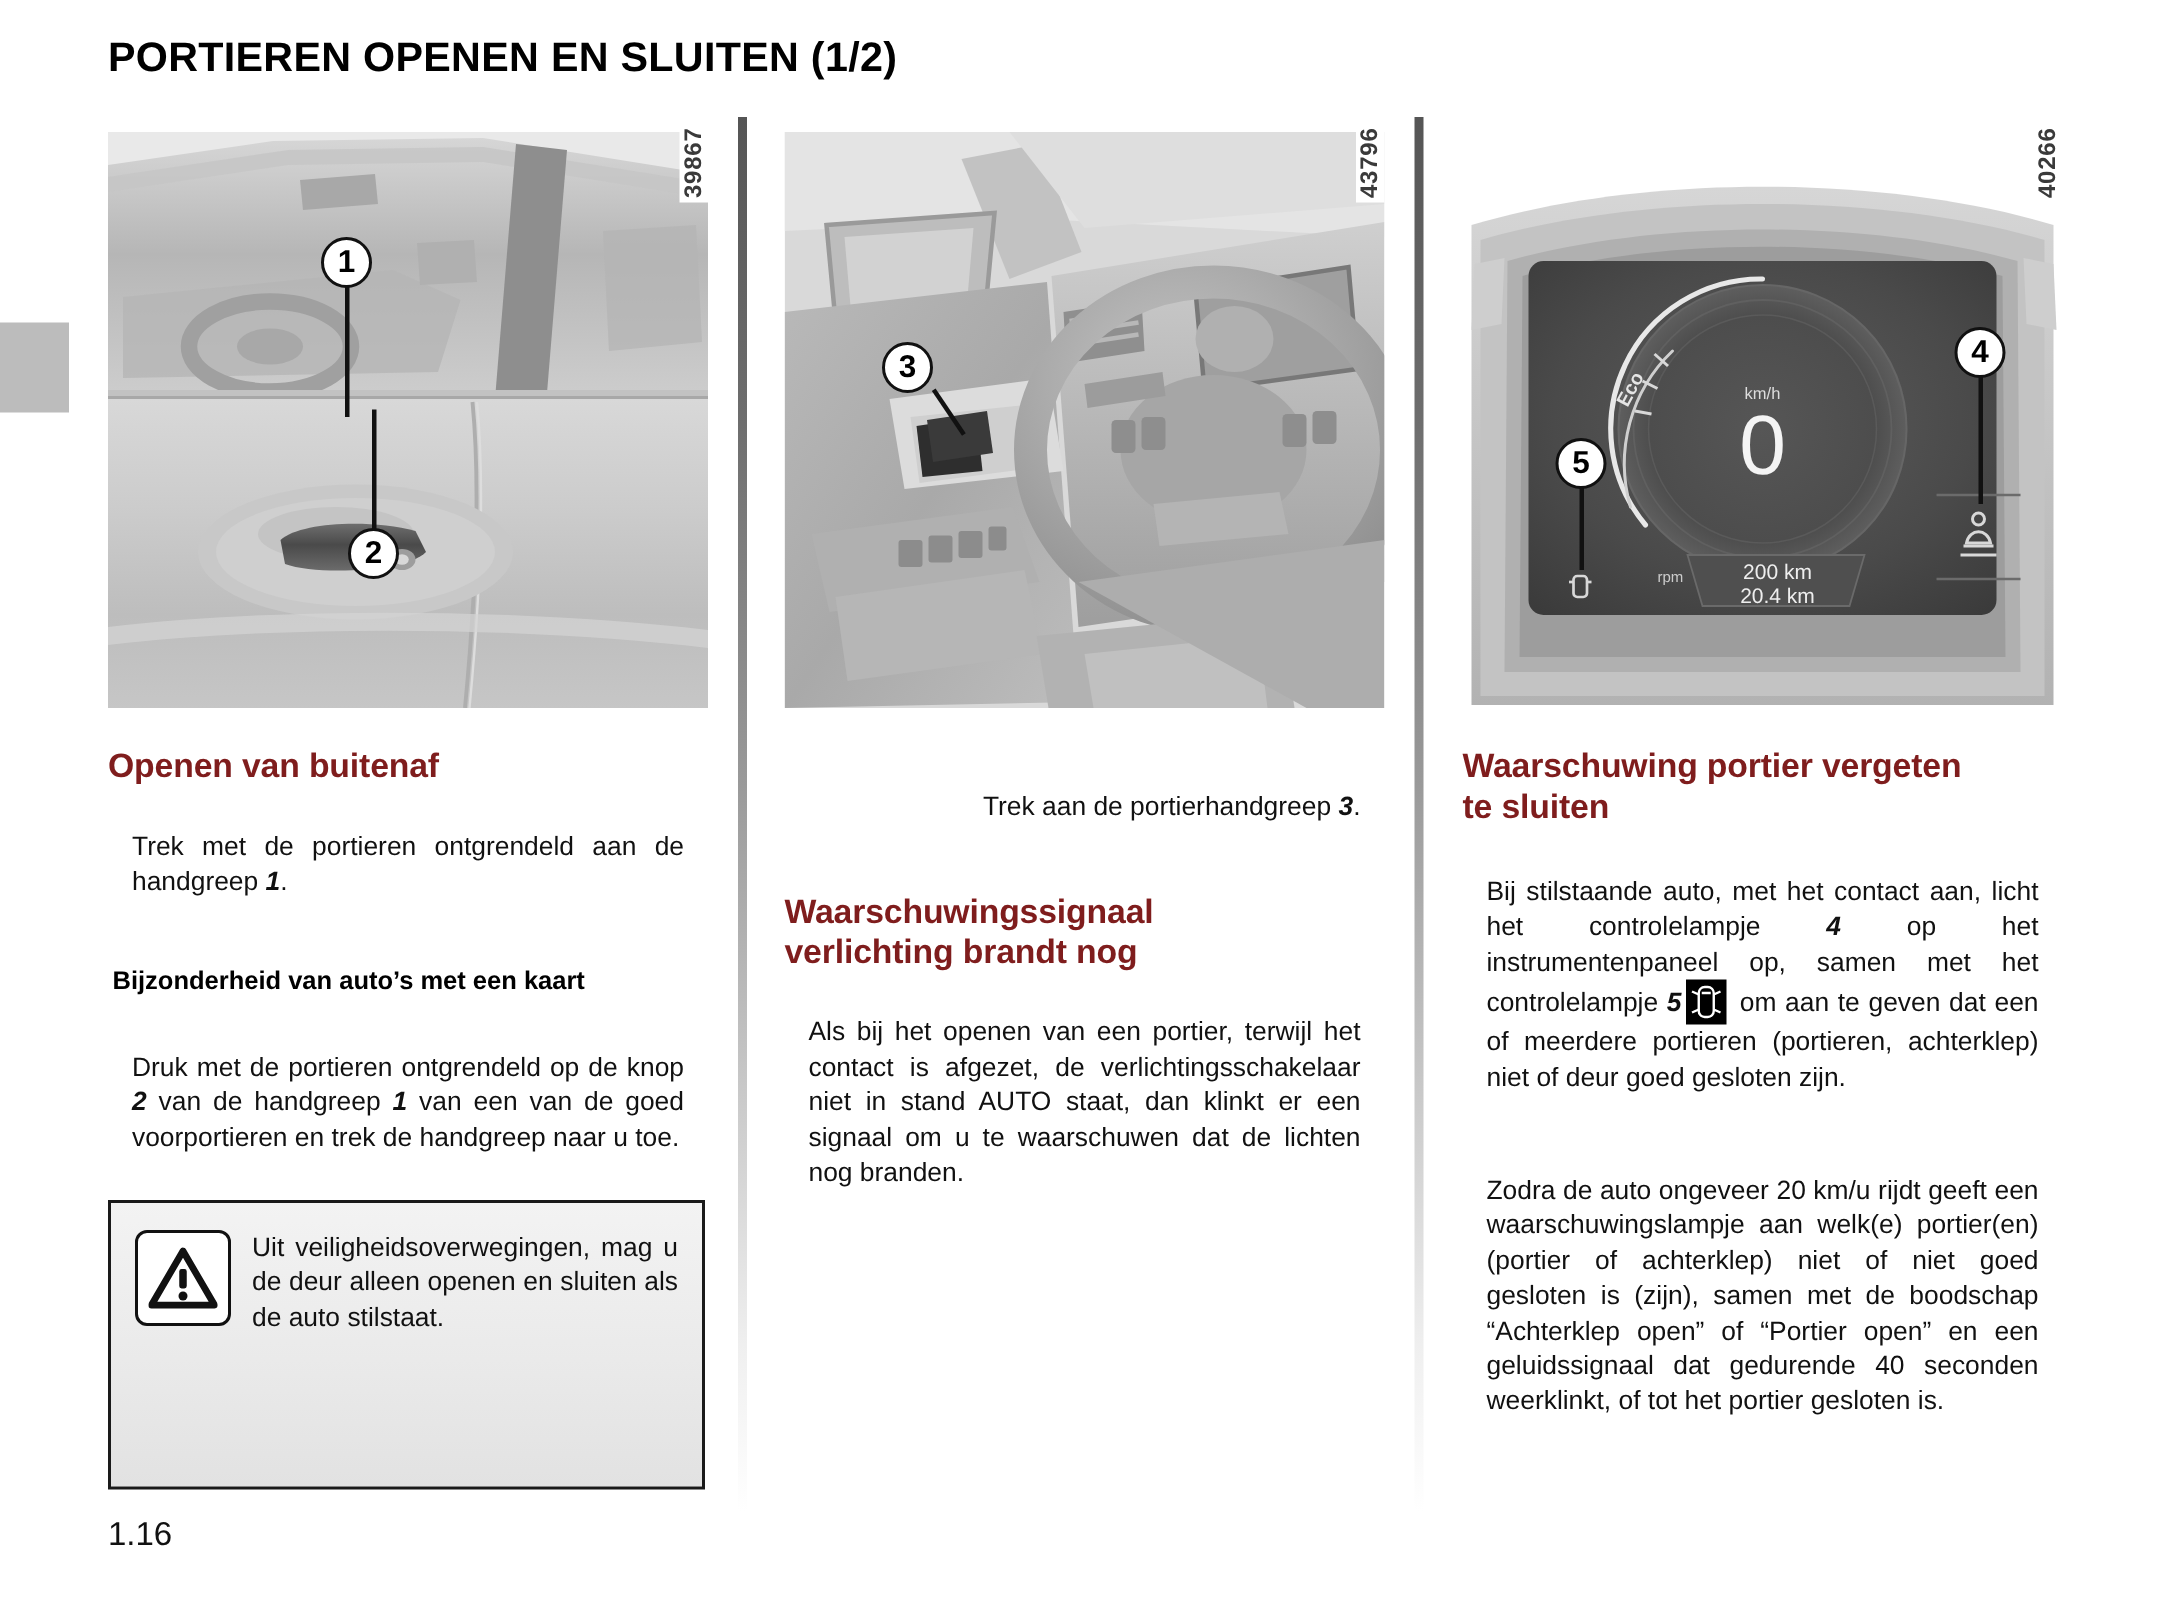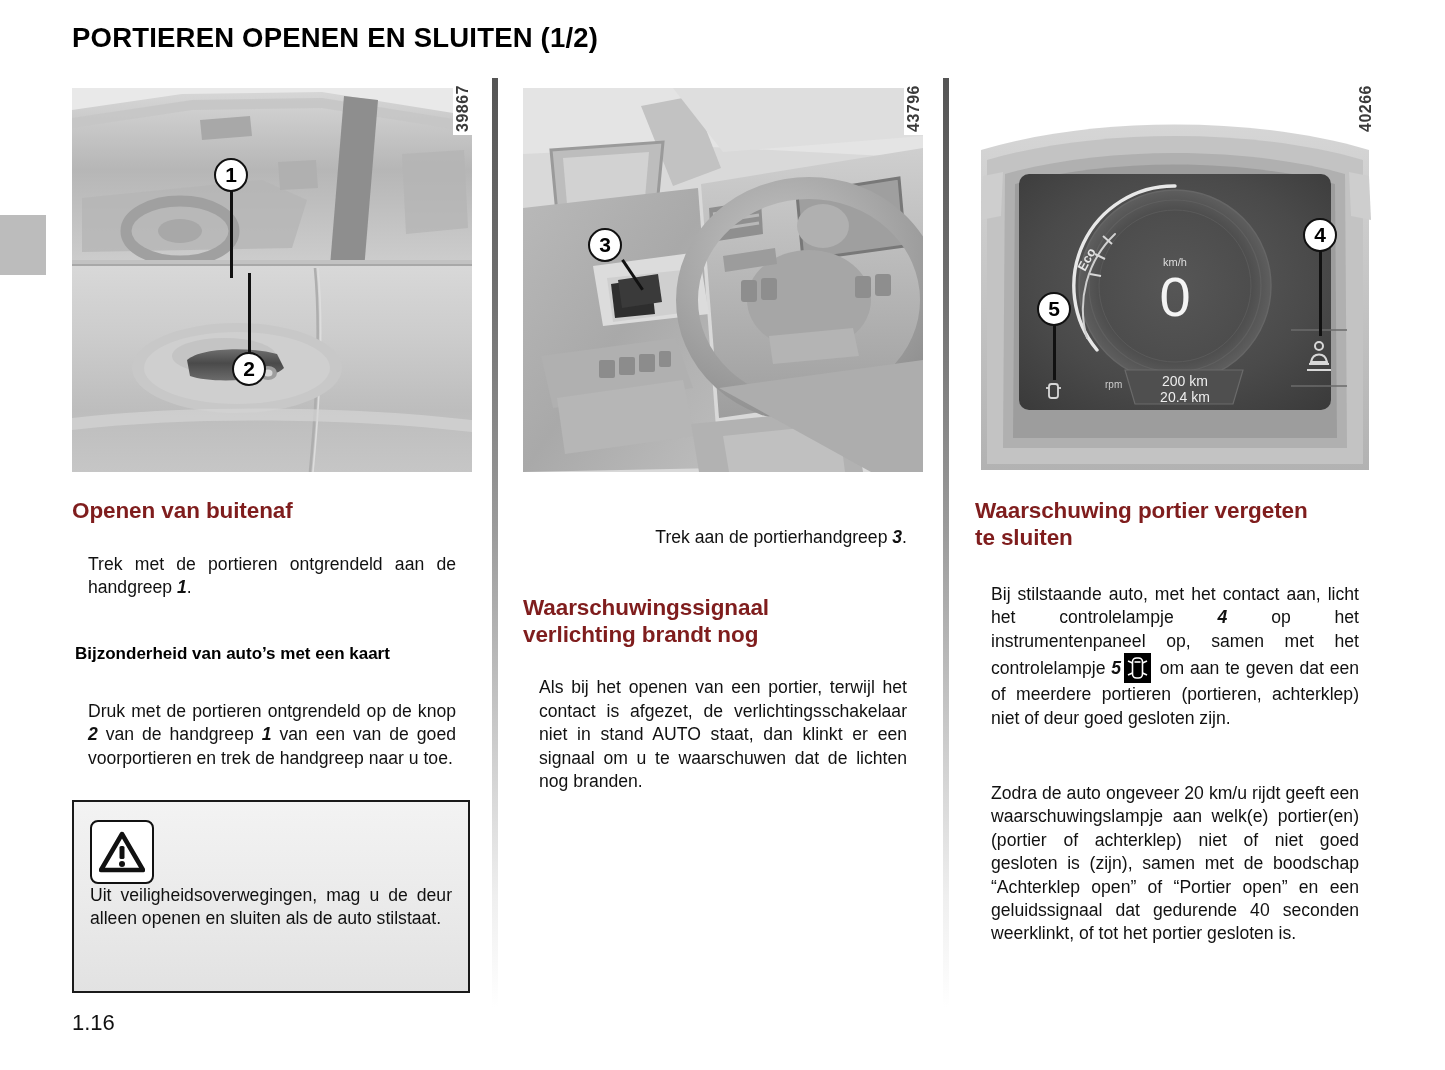--- a/index.html
+++ b/index.html
@@ -161,21 +161,20 @@
     top: 800px;
     width: 398px;
     height: 193px;
     border: 2.5px solid #1a1a1a;
     box-sizing: border-box;
     background: linear-gradient(to bottom, #f3f3f3 0%, #eaeaea 55%, #e2e2e2 100%);
   }
   .warn-inner {
     display: flex;
     padding: 18px 16px 0 16px;
-    flex-direction: column;
   }
   .warn-sign {
     width: 64px;
     height: 64px;
     flex: 0 0 64px;
     border: 2.5px solid #111111;
     border-radius: 8px;
     box-sizing: border-box;
     background: #ffffff;
     display: flex;

